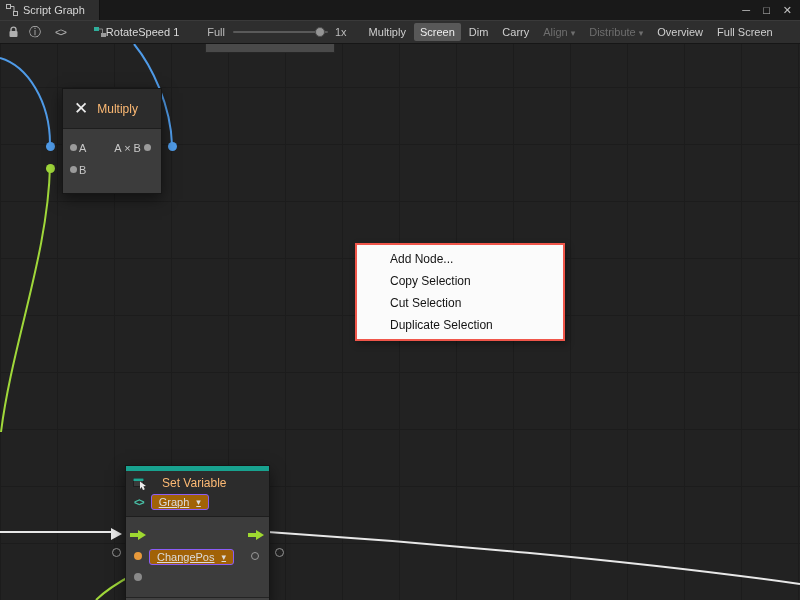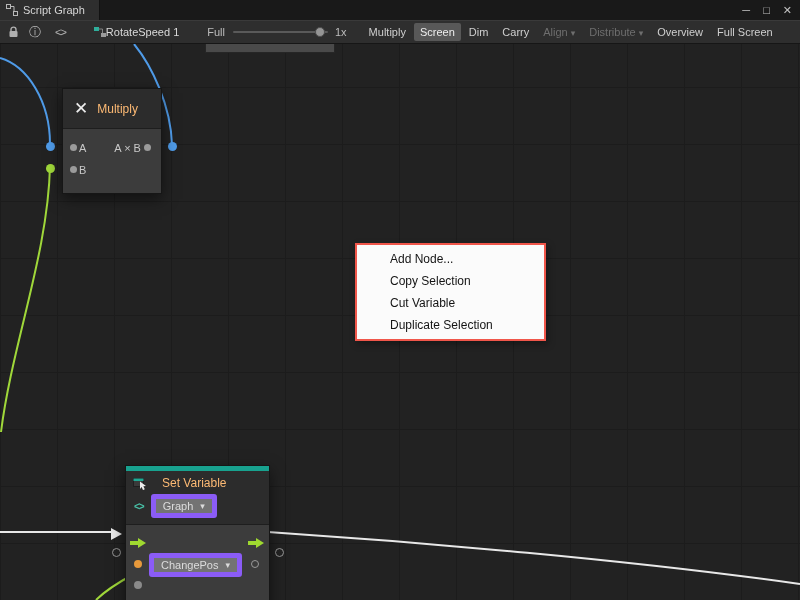--- a/index.html
+++ b/index.html
@@ -44,33 +44,33 @@
   .pdot.l{left:7px;}
   .pdot.r{right:10px;}
   .mrow .out-label{margin-left:28px;}
 
   .node-sv{left:125px;top:421px;width:145px;}
   .sv-strip{height:5px;background:#18a28f;}
   .sv-hdr{background:#2c2c2c;padding:5px 7px 6px;border-bottom:1px solid #1e1e1e;}
   .sv-hrow{display:flex;align-items:center;gap:14px;}
   .sv-hrow2{margin-top:4px;display:flex;align-items:center;gap:7px;padding-left:1px;}
   .vicon{color:#49c2a8;font-size:10px;font-weight:bold;letter-spacing:-1px;}
-  .dd{display:inline-flex;align-items:center;gap:7px;background:#737373;border:5px solid #8b5cf6;border-radius:3px;padding:1px 7px;font-size:11px;color:#dcdcdc;}
+  .dd{display:inline-flex;align-items:center;gap:7px;background:#a16207;border:1px solid #8b5cf6;border-radius:3px;padding:1px 7px;font-size:11px;color:#dcdcdc;text-decoration:underline;}
   .dd .chev{margin-left:0;}
   .sv-body{background:#3c3c3c;padding-top:8px;height:80px;}
   .sv-row{position:relative;height:21px;display:flex;align-items:center;}
   .sv-row.flow{justify-content:space-between;padding:0 4px;}
   .sv-row .odot{position:absolute;left:8px;top:6px;width:8px;height:8px;border-radius:50%;background:#e7993b;}
   .sv-row .gdot{position:absolute;left:8px;top:6px;width:8px;height:8px;border-radius:50%;background:#8a8a8a;}
   .sv-row .iring{position:absolute;right:10px;top:6px;width:8px;height:8px;border:1px solid #9a9a9a;border-radius:50%;background:#3c3c3c;}
   .sv-row .dd{margin-left:23px;}
   .sv-footer{height:8px;background:#424242;border-top:1px solid #242424;}
 
   
-  .menu{position:absolute;left:355px;top:199px;width:191px;background:#fbfbfb;border:2px solid #f0564a;z-index:6;padding:3px 0;box-shadow:2px 3px 7px rgba(0,0,0,.35);}
+  .menu{position:absolute;left:355px;top:199px;width:210px;background:#fbfbfb;border:2px solid #f0564a;z-index:6;padding:3px 0;box-shadow:2px 3px 7px rgba(0,0,0,.35);}
   .menu-item{height:22px;line-height:22px;padding-left:33px;font-size:12px;color:#141414;}
 </style>
 </head>
 <body>
 
 <div class="window">
 
   <div class="titlebar">
     <div class="tab">
       <span class="tb-icon">
@@ -213,18 +213,18 @@
         <div class="sv-row">
           <span class="gdot"></span>
         </div>
       </div>
       <div class="sv-footer"></div>
     </div>
 
     <div class="menu">
       <div class="menu-item">Add Node...</div>
       <div class="menu-item">Copy Selection</div>
-      <div class="menu-item">Cut Variable</div>
+      <div class="menu-item">Cut Selection</div>
       <div class="menu-item">Duplicate Selection</div>
     </div>
 
   </div>
 </div>
 
 </body></html>

